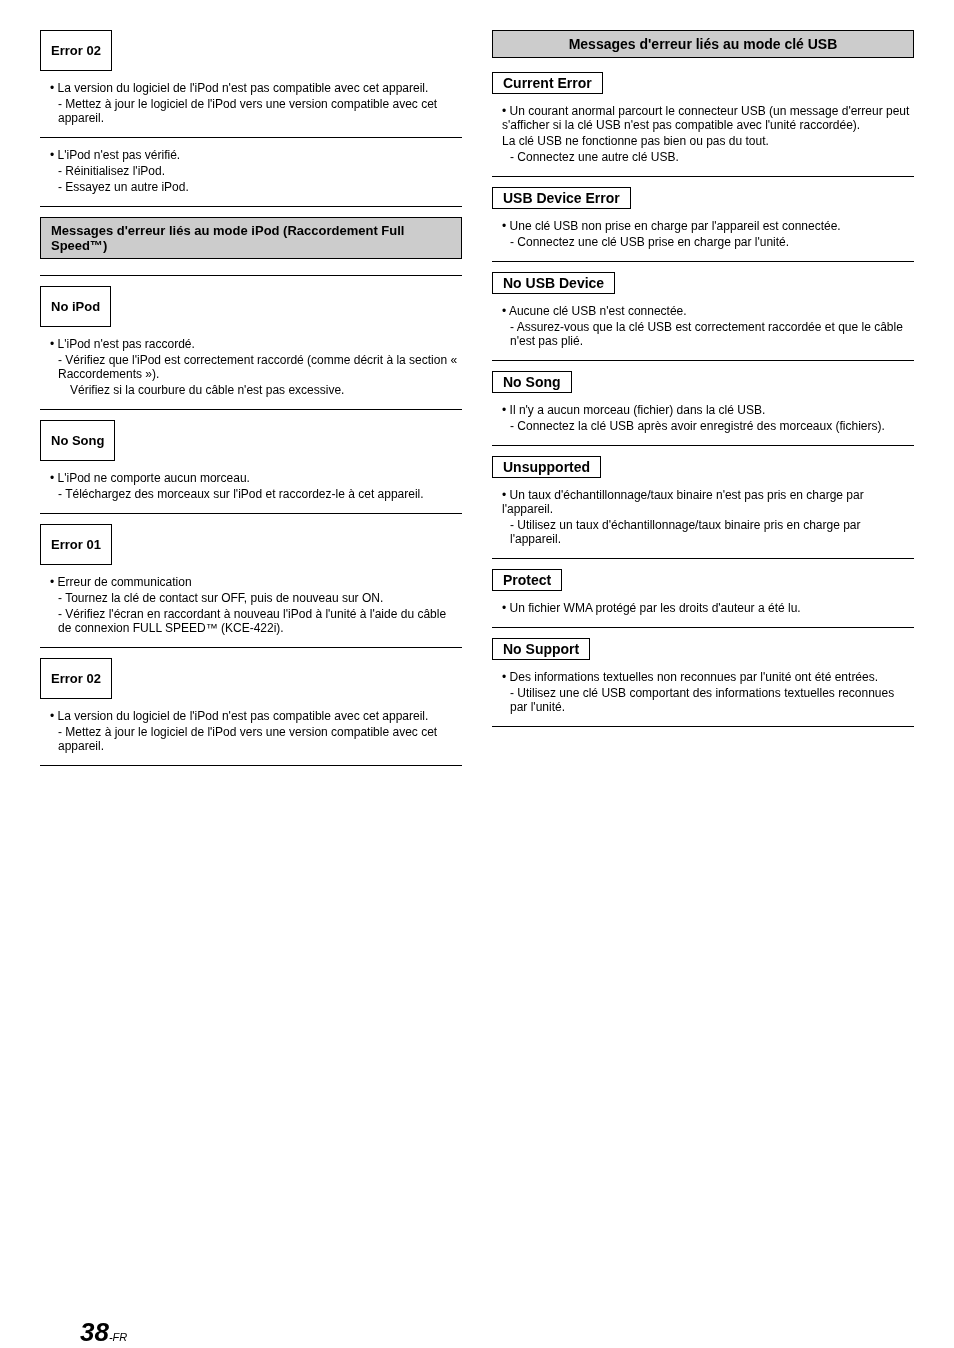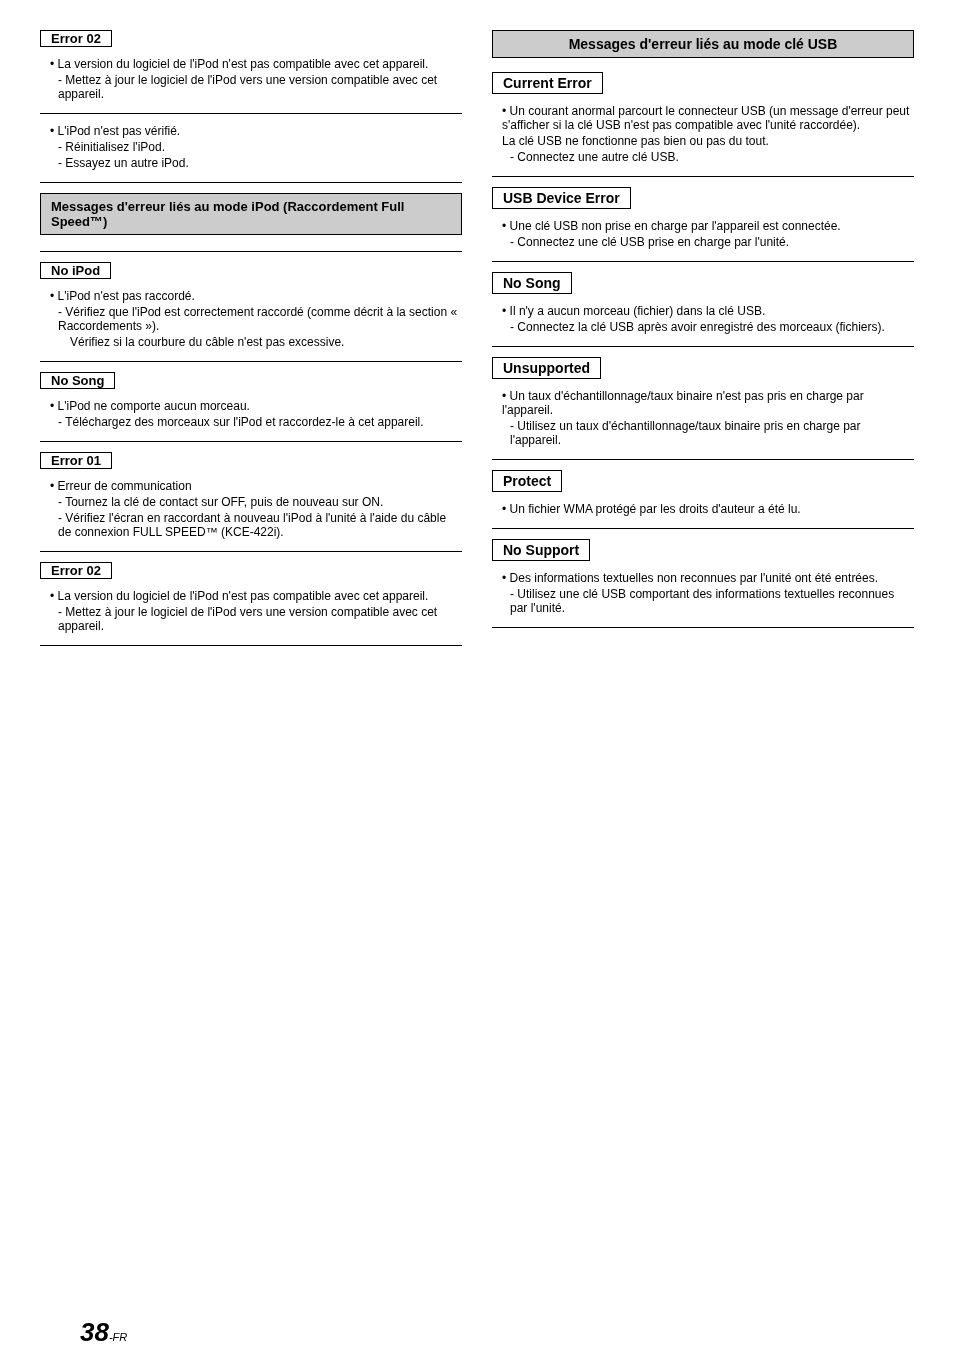--- a/index.html
+++ b/index.html
@@ -20,21 +20,21 @@
       flex: 1;
       min-width: 0;
     }
     .col-right {
       flex: 1;
       min-width: 0;
     }
     .section-header {
       border: 1.5px solid #000;
       display: inline-block;
-      padding: 0 10px;
+      padding: 12px 10px;
       font-weight: bold;
       font-size: 13px;
       margin-bottom: 6px;
     }
     .section-header-gray {
       border: 1.5px solid #000;
       background: #ccc;
       display: block;
       padding: 5px 10px;
       font-weight: bold;
@@ -180,20 +180,27 @@
       </div>
 
       <div class="section-block">
         <div class="section-title-wrap">
           <span class="right-section-header">USB Device Error</span>
         </div>
         <div class="bullet-item">Une clé USB non prise en charge par l'appareil est connectée.</div>
         <div class="sub-item">Connectez une clé USB prise en charge par l'unité.</div>
       </div>
 
+      <div class="section-block">
+        <div class="section-title-wrap">
+          <span class="right-section-header">No USB Device</span>
+        </div>
+        <div class="bullet-item">Aucune clé USB n'est connectée.</div>
+        <div class="sub-item">Assurez-vous que la clé USB est correctement raccordée et que le câble n'est pas plié.</div>
+      </div>
 
       <div class="section-block">
         <div class="section-title-wrap">
           <span class="right-section-header">No Song</span>
         </div>
         <div class="bullet-item">Il n'y a aucun morceau (fichier) dans la clé USB.</div>
         <div class="sub-item">Connectez la clé USB après avoir enregistré des morceaux (fichiers).</div>
       </div>
 
       <div class="section-block">

